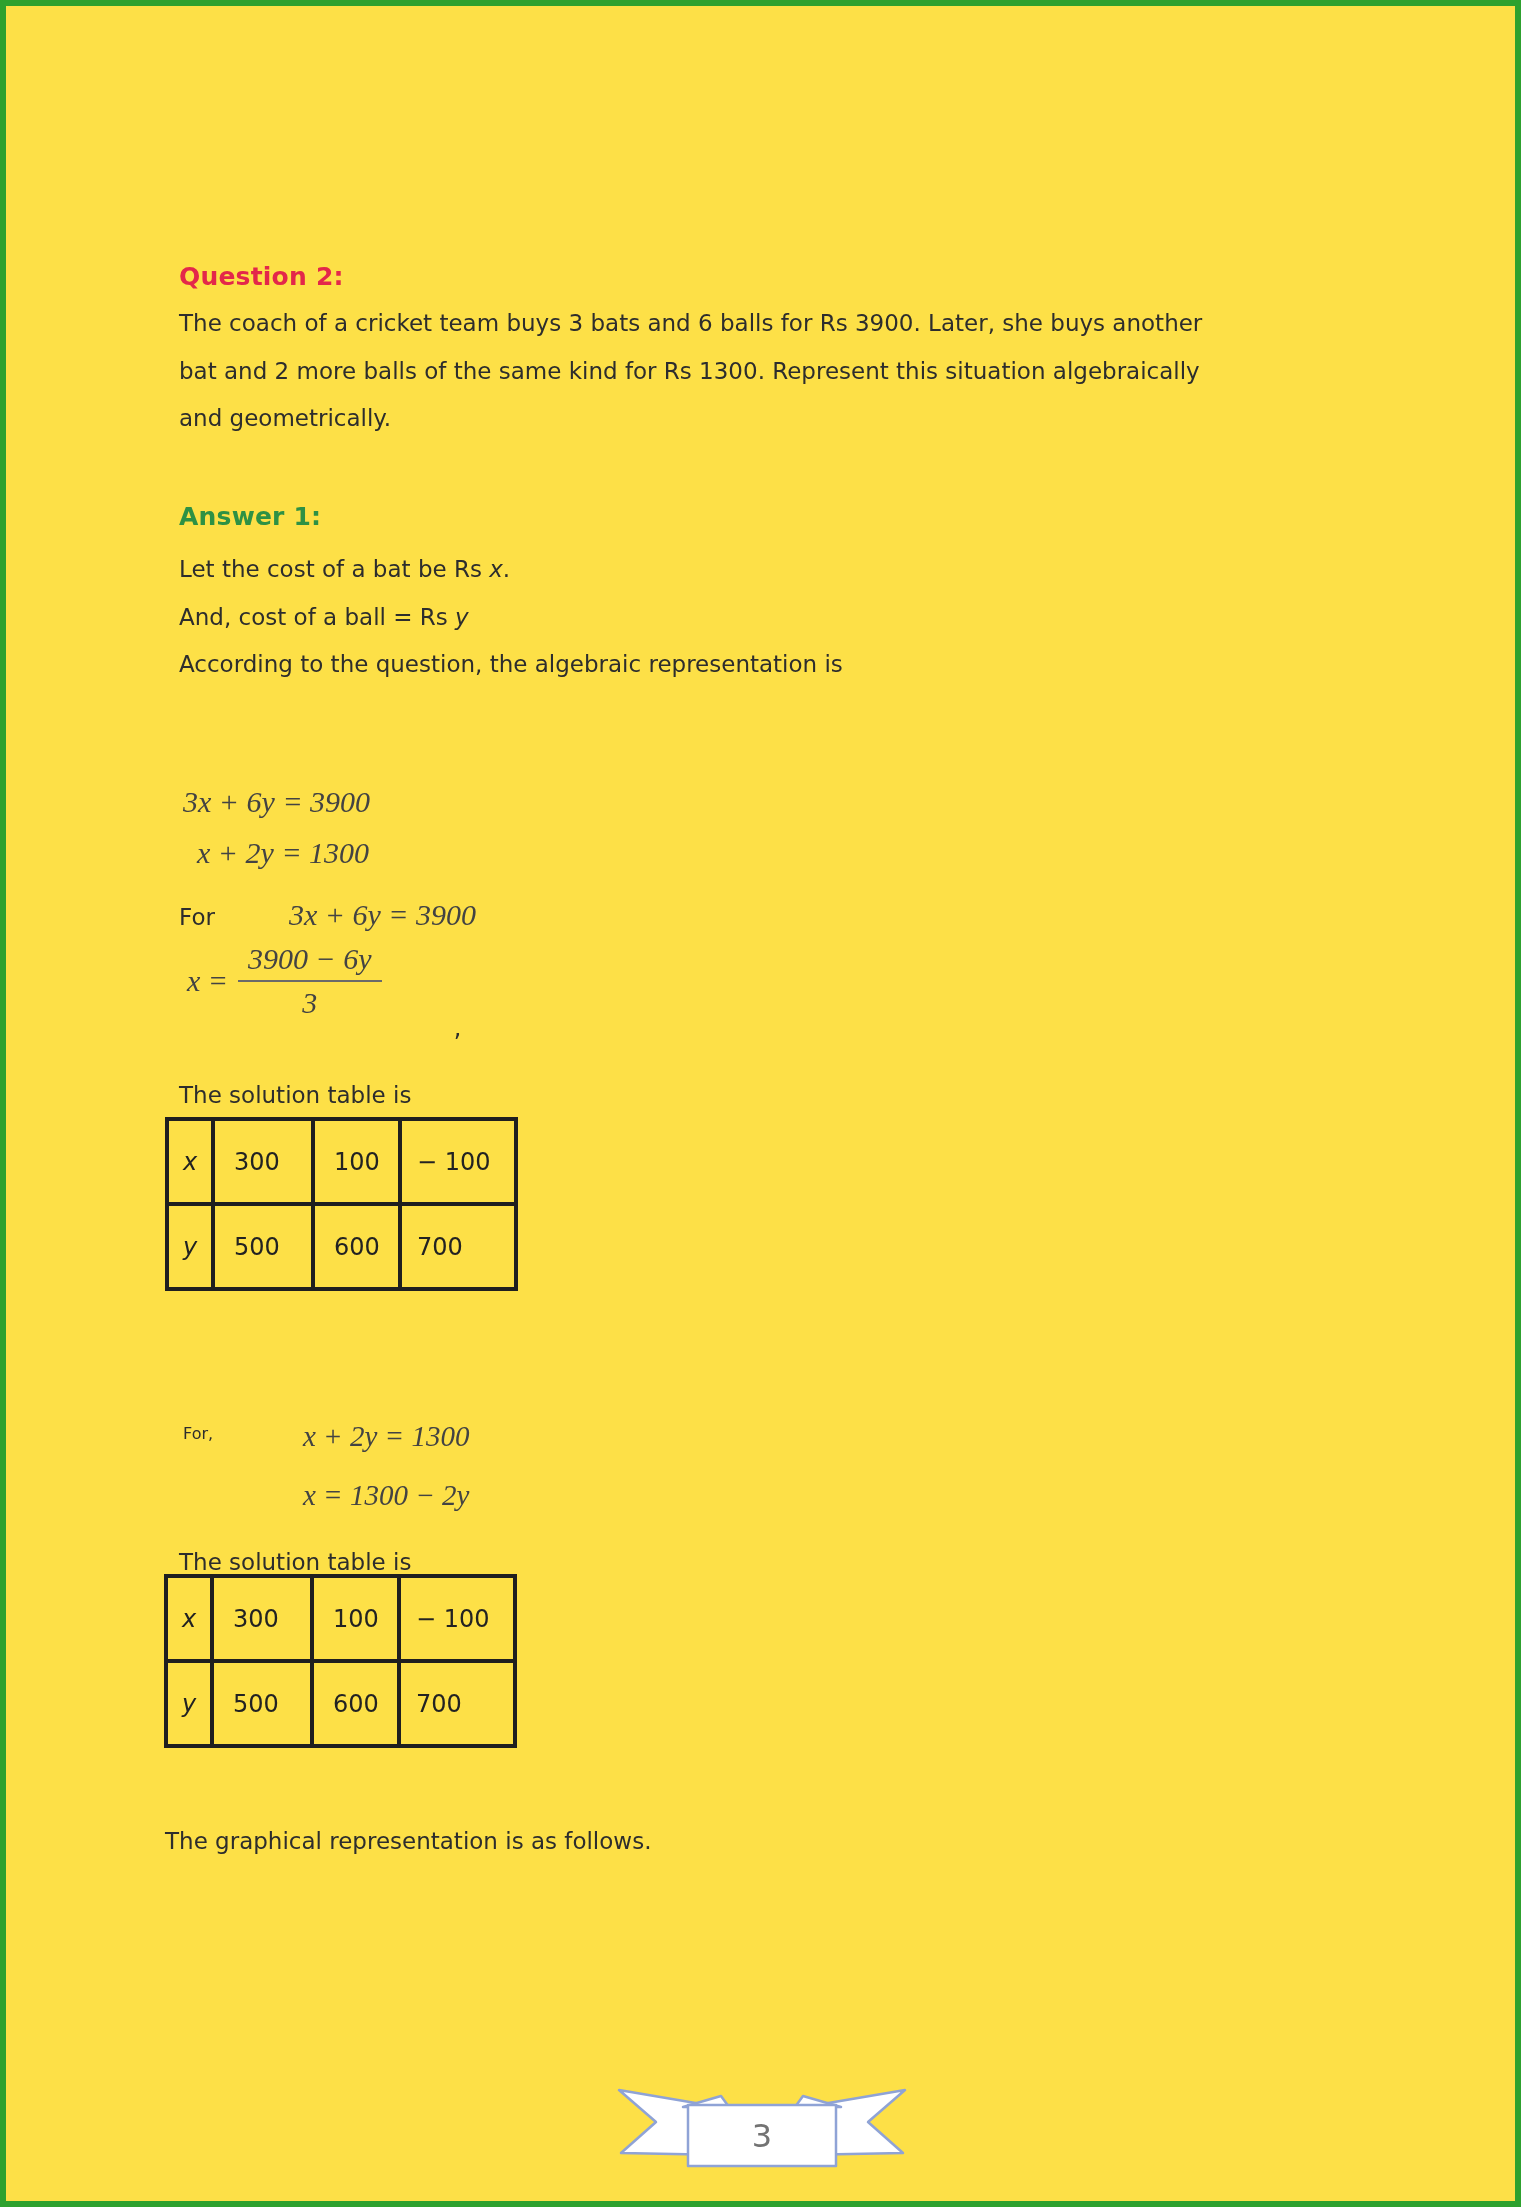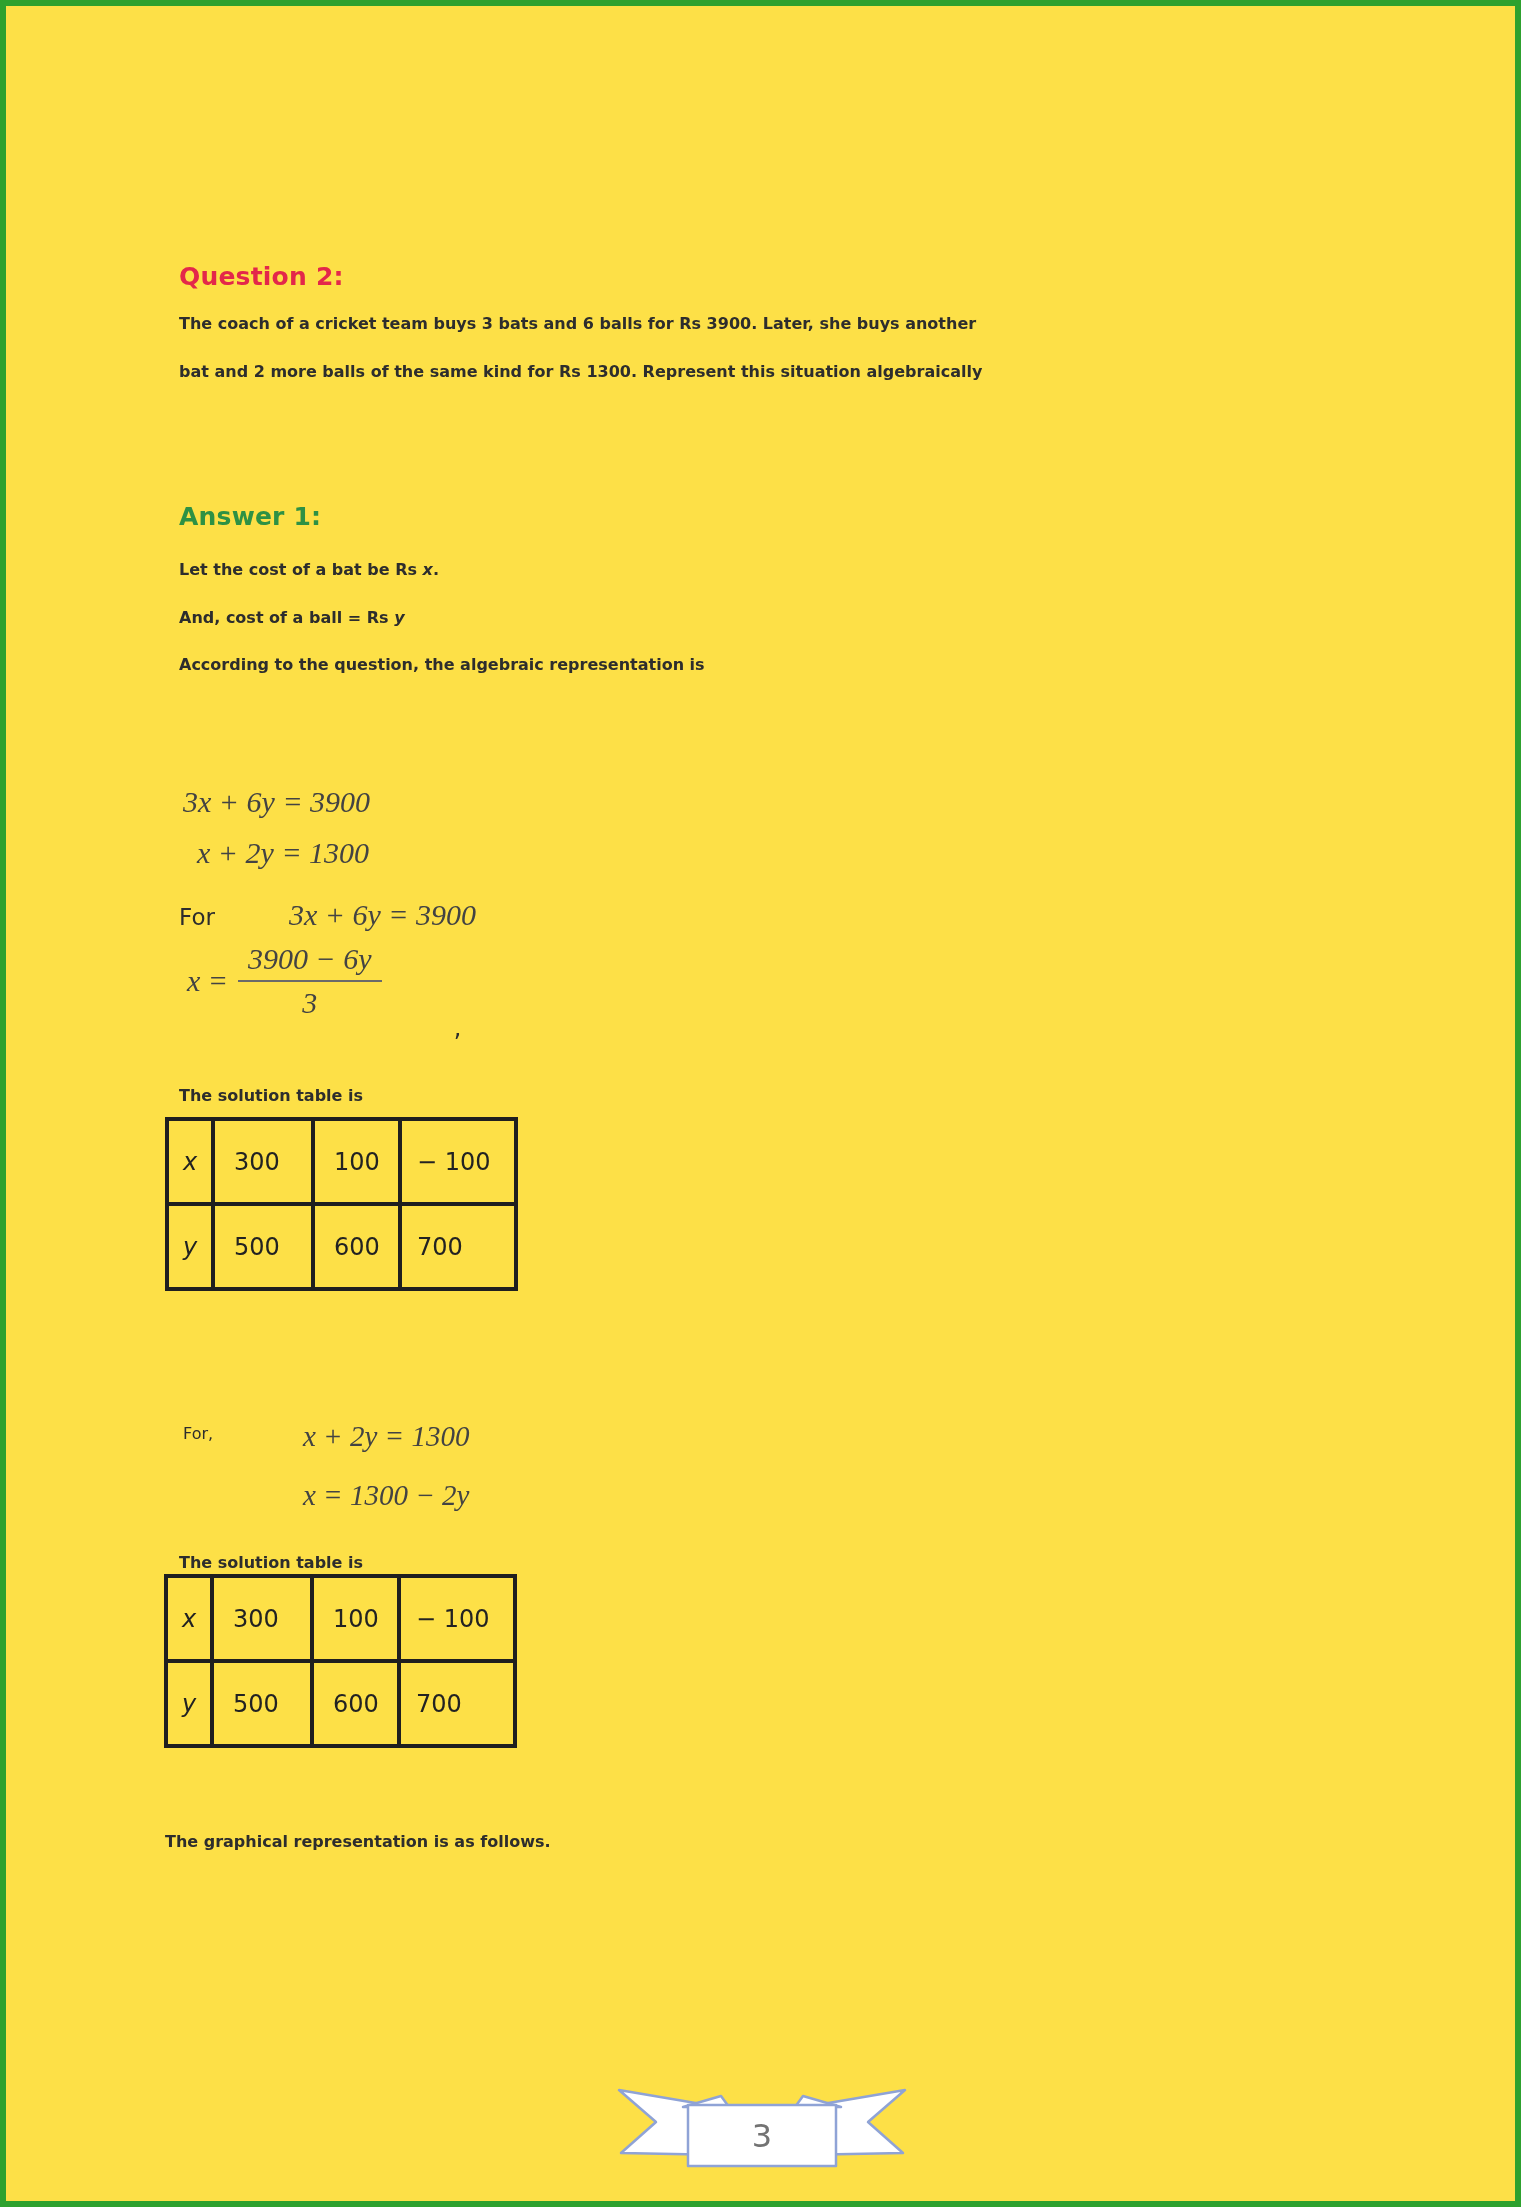--- a/index.html
+++ b/index.html
@@ -18,24 +18,23 @@
 
   .heading {
     font-size: 25px;
     font-weight: bold;
     letter-spacing: 0.2px;
   }
   .q-heading { color: #e3274a; }
   .a-heading { color: #2e9144; }
 
   .body-text {
-    font-size: 16px;
+    font-size: 23px;
     line-height: 47.5px;
     white-space: nowrap;
-    font-weight: bold;
   }
   .var { font-style: italic; }
 
   .math {
     font-family: "Liberation Serif", serif;
     font-style: italic;
     color: #434343;
     white-space: nowrap;
   }
   .eq-block { font-size: 30px; line-height: 51px; }
@@ -86,20 +85,21 @@
 </head>
 <body>
 
 <div class="page">
 
   <div class="abs heading q-heading" style="left:173px; top:256px;">Question 2:</div>
 
   <div class="abs body-text" style="left:173px; top:294px;">
     <div>The coach of a cricket team buys 3 bats and 6 balls for Rs 3900. Later, she buys another</div>
     <div>bat and 2 more balls of the same kind for Rs 1300. Represent this situation algebraically</div>
+    <div>and geometrically.</div>
   </div>
 
   <div class="abs heading a-heading" style="left:173px; top:496px;">Answer 1:</div>
 
   <div class="abs body-text" style="left:173px; top:540px;">
     <div><span>Let the cost of a bat be Rs </span><span class="var">x</span><span>.</span></div>
     <div><span>And, cost of a ball = Rs </span><span class="var">y</span></div>
     <div>According to the question, the algebraic representation is</div>
   </div>
 

